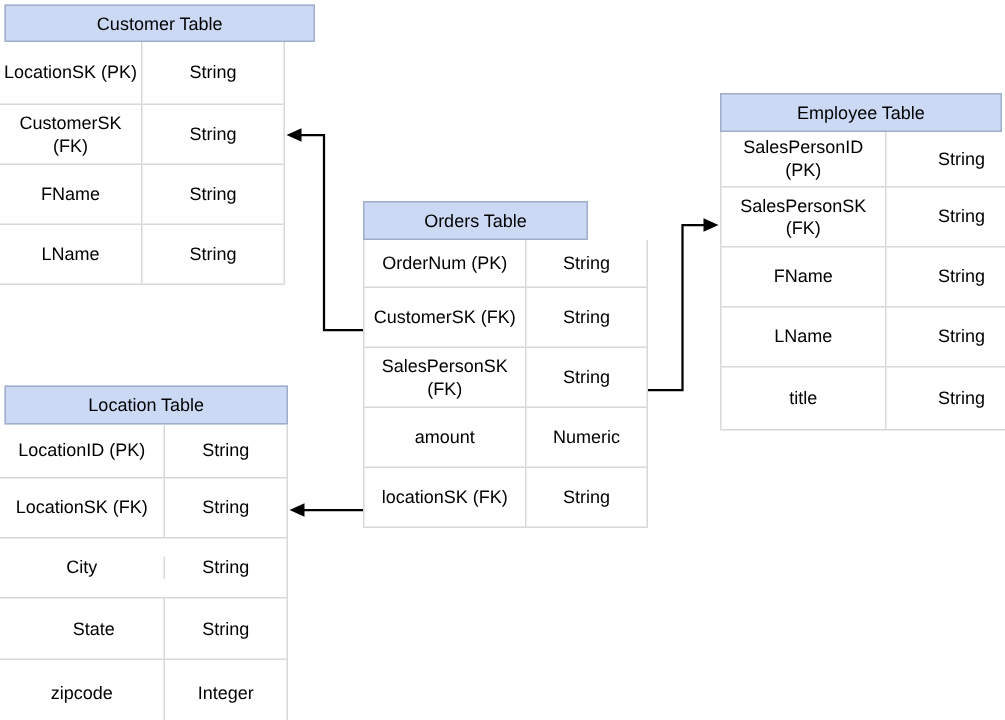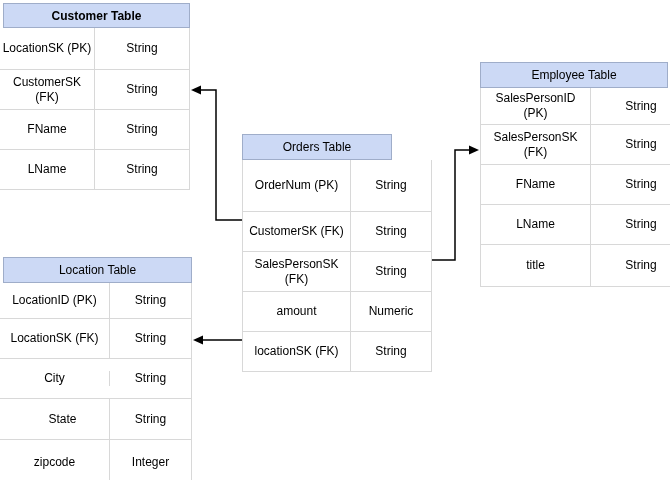--- a/index.html
+++ b/index.html
@@ -52,21 +52,21 @@
     width: 670px; height: 480px;
     pointer-events: none;
   }
 </style>
 </head>
 <body>
 
 <div id="canvas" style="--bg: #ffffff; --header-fill: #ccd9f5; --header-border: #9fadc9; --row-border: #d8d8d8; --text: #000000;">
 
   <div>
-    <div class="erd-header" style="left:3px; top:3px; width:187px; height:25px;font-weight:bold;">Customer Table</div>
+    <div class="erd-header" style="left:3px; top:3px; width:207px; height:25px;">Customer Table</div>
     <div class="erd-rows" style="left:0; top:28px; width:190px;">
         <div class="erd-row" style="height: 42px;">
           <div class="erd-cell name" style="width: 95px;">LocationSK (PK)</div>
           <div class="erd-cell type">String</div>
         </div>
         <div class="erd-row" style="height: 40px;">
           <div class="erd-cell name" style="width: 95px;">CustomerSK
 (FK)</div>
           <div class="erd-cell type">String</div>
         </div>
@@ -77,21 +77,21 @@
         <div class="erd-row" style="height: 40px;">
           <div class="erd-cell name" style="width: 95px;">LName</div>
           <div class="erd-cell type">String</div>
         </div>
       </div>
   </div>
 
   <div>
     <div class="erd-header" style="left:242px; top:134px; width:150px; height:26px;">Orders Table</div>
     <div class="erd-rows bordered-left" style="left:242px; top:160px; width:190px;">
-        <div class="erd-row" style="height: 52px;">
+        <div class="erd-row" style="height: 32px;">
           <div class="erd-cell name" style="width: 108px;">OrderNum (PK)</div>
           <div class="erd-cell type">String</div>
         </div>
         <div class="erd-row" style="height: 40px;">
           <div class="erd-cell name" style="width: 108px;">CustomerSK (FK)</div>
           <div class="erd-cell type">String</div>
         </div>
         <div class="erd-row" style="height: 40px;">
           <div class="erd-cell name" style="width: 108px;">SalesPersonSK
 (FK)</div>

